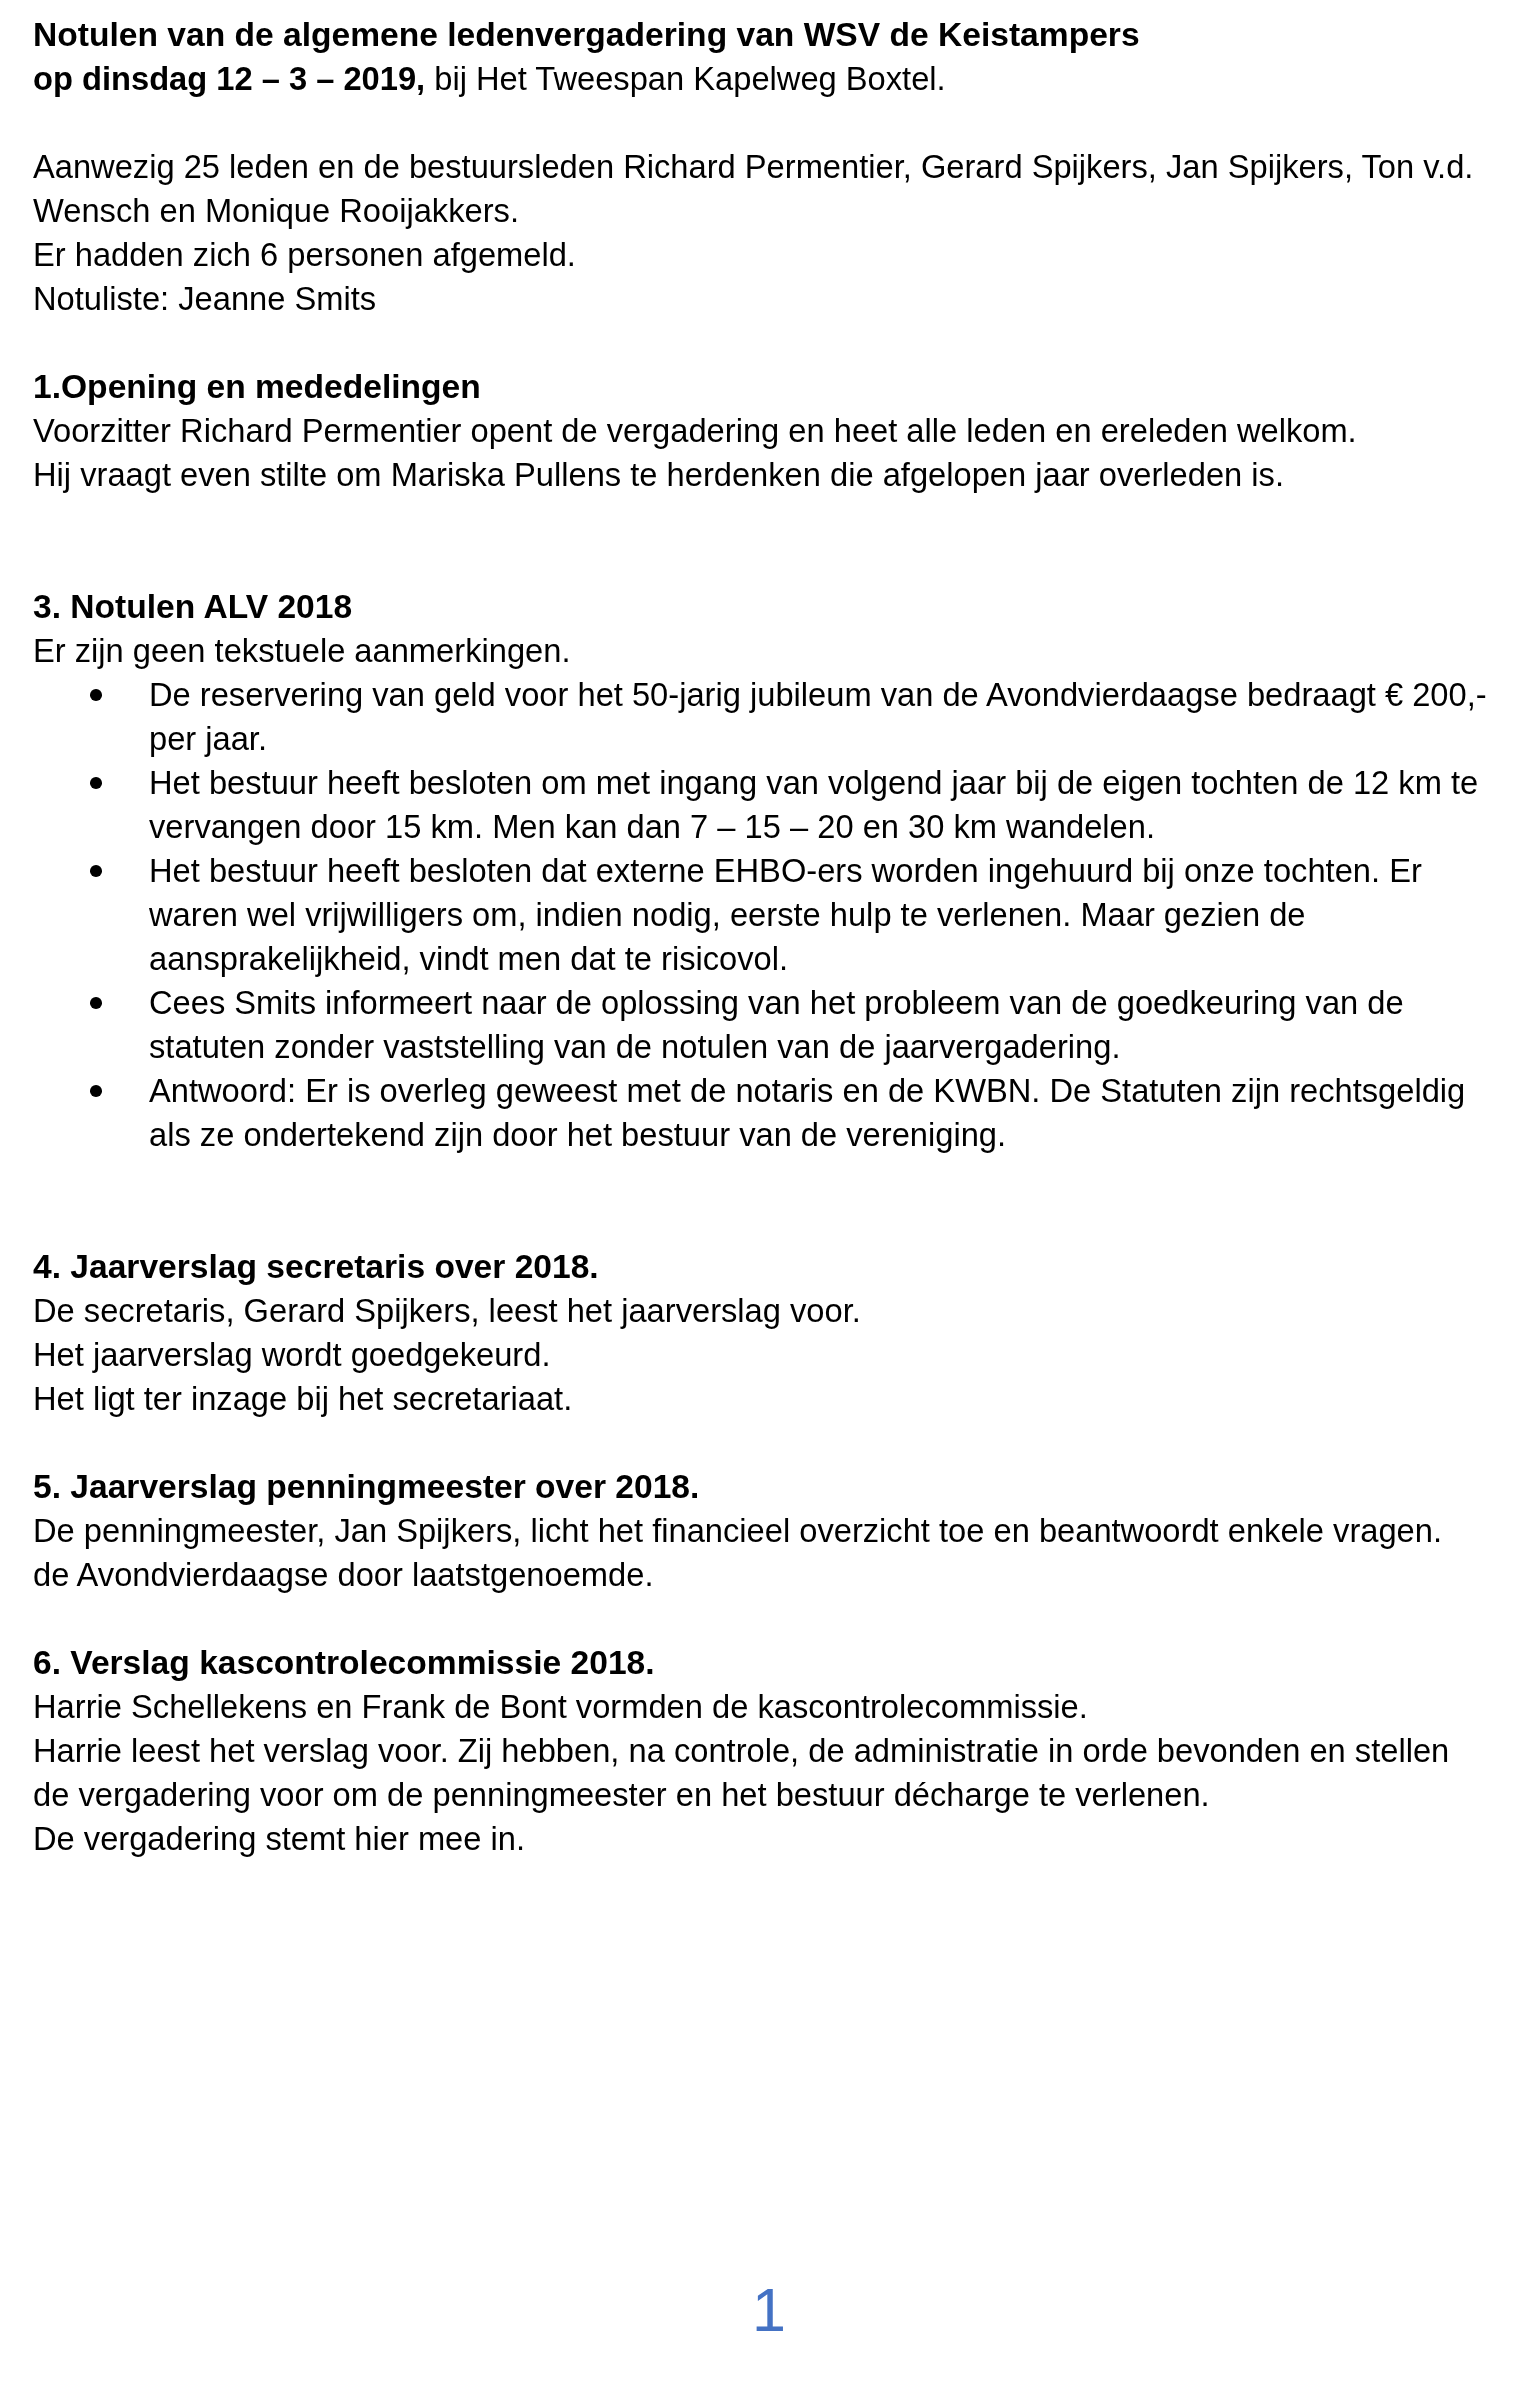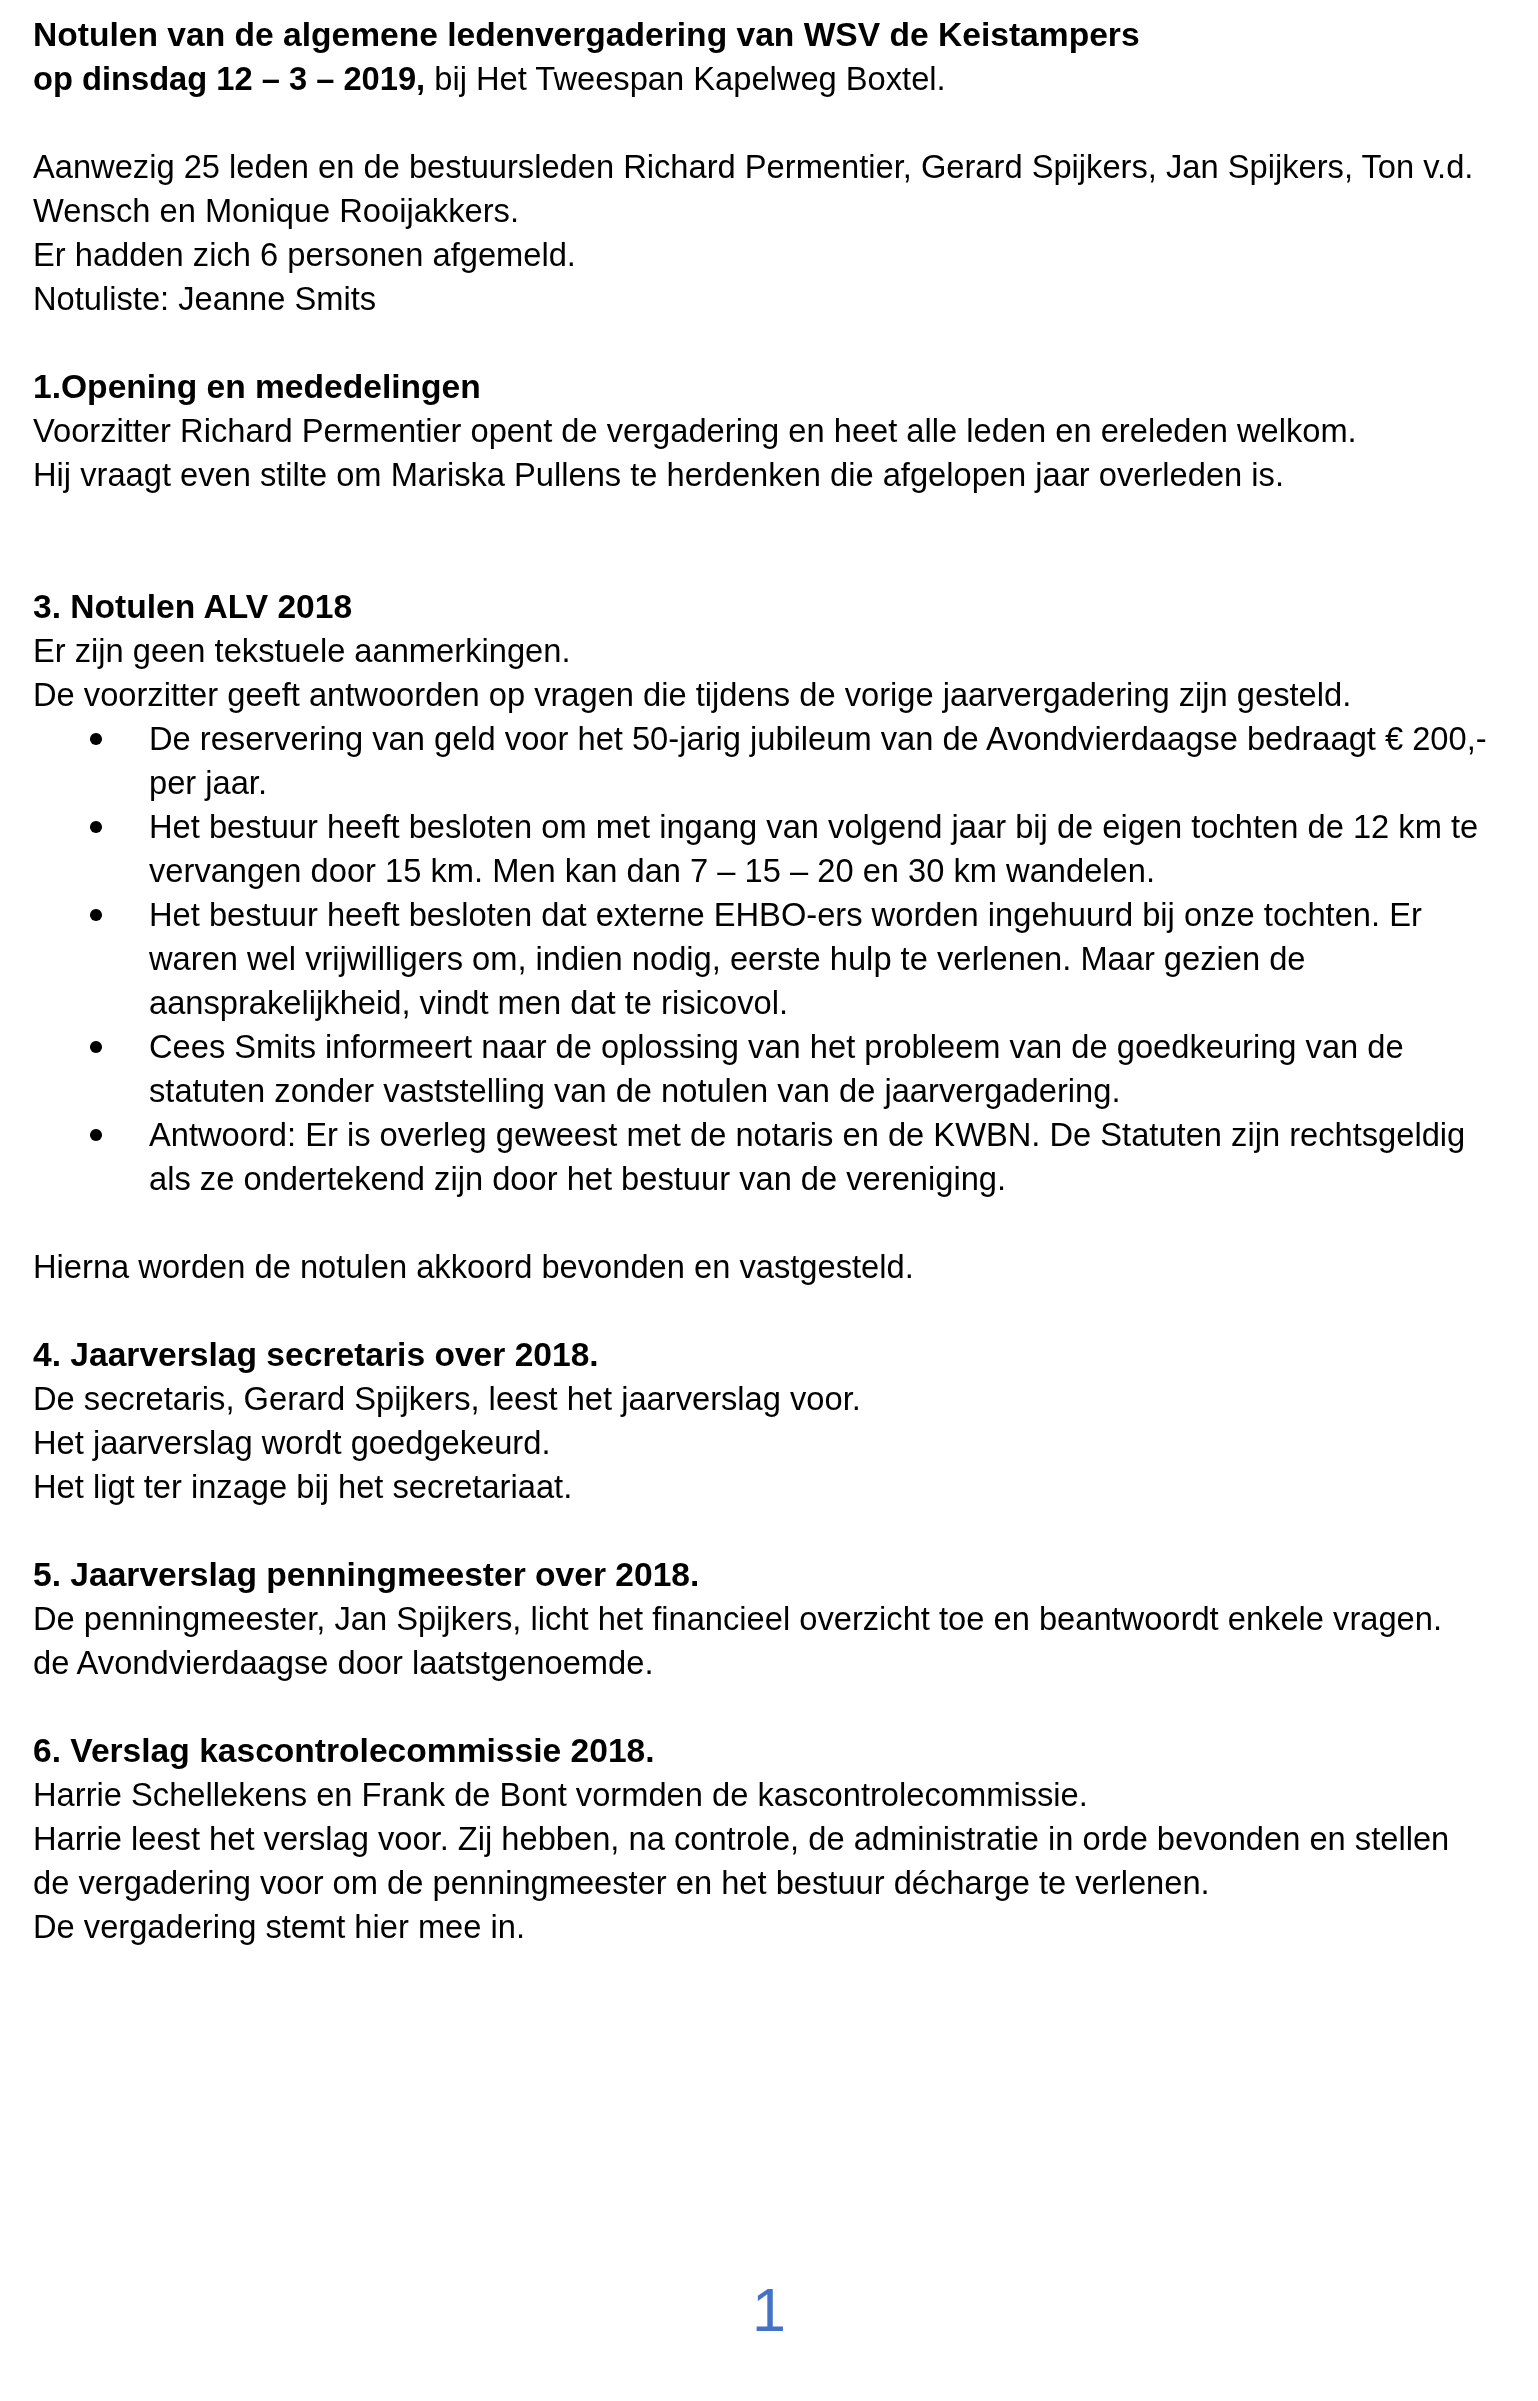--- a/index.html
+++ b/index.html
@@ -134,23 +134,20 @@
 
     <div class="blank"></div>
 
     <div>
       <div class="line b">
           <span class="t b">3. Notulen ALV 2018</span>
         </div>
       <div class="line">
           <span class="t">Er zijn geen tekstuele aanmerkingen.</span>
         </div>
-      <div class="line">
-          <span class="t">De voorzitter geeft antwoorden op vragen die tijdens de vorige jaarvergadering zijn gesteld.</span>
-        </div>
 
       <div>
         <div>
           <div class="line ind">
               <span class="bullet"></span>
               <span class="t">De reservering van geld voor het 50-jarig jubileum van de Avondvierdaagse bedraagt € 200,-</span>
             </div>
           <div class="line ind">
               <span class="t">per jaar.</span>
             </div>
@@ -189,23 +186,20 @@
           <div class="line ind">
               <span class="bullet"></span>
               <span class="t">Antwoord: Er is overleg geweest met de notaris en de KWBN. De Statuten zijn rechtsgeldig</span>
             </div>
           <div class="line ind">
               <span class="t">als ze ondertekend zijn door het bestuur van de vereniging.</span>
             </div>
         </div>
       </div>
       <div class="blank"></div>
-      <div class="line">
-          <span class="t">Hierna worden de notulen akkoord bevonden en vastgesteld.</span>
-        </div>
     </div>
     <div class="blank"></div>
 
     <div>
       <div class="line b">
           <span class="t b">4. Jaarverslag secretaris over 2018.</span>
         </div>
       <div class="line">
           <span class="t">De secretaris, Gerard Spijkers, leest het jaarverslag voor.</span>
         </div>

